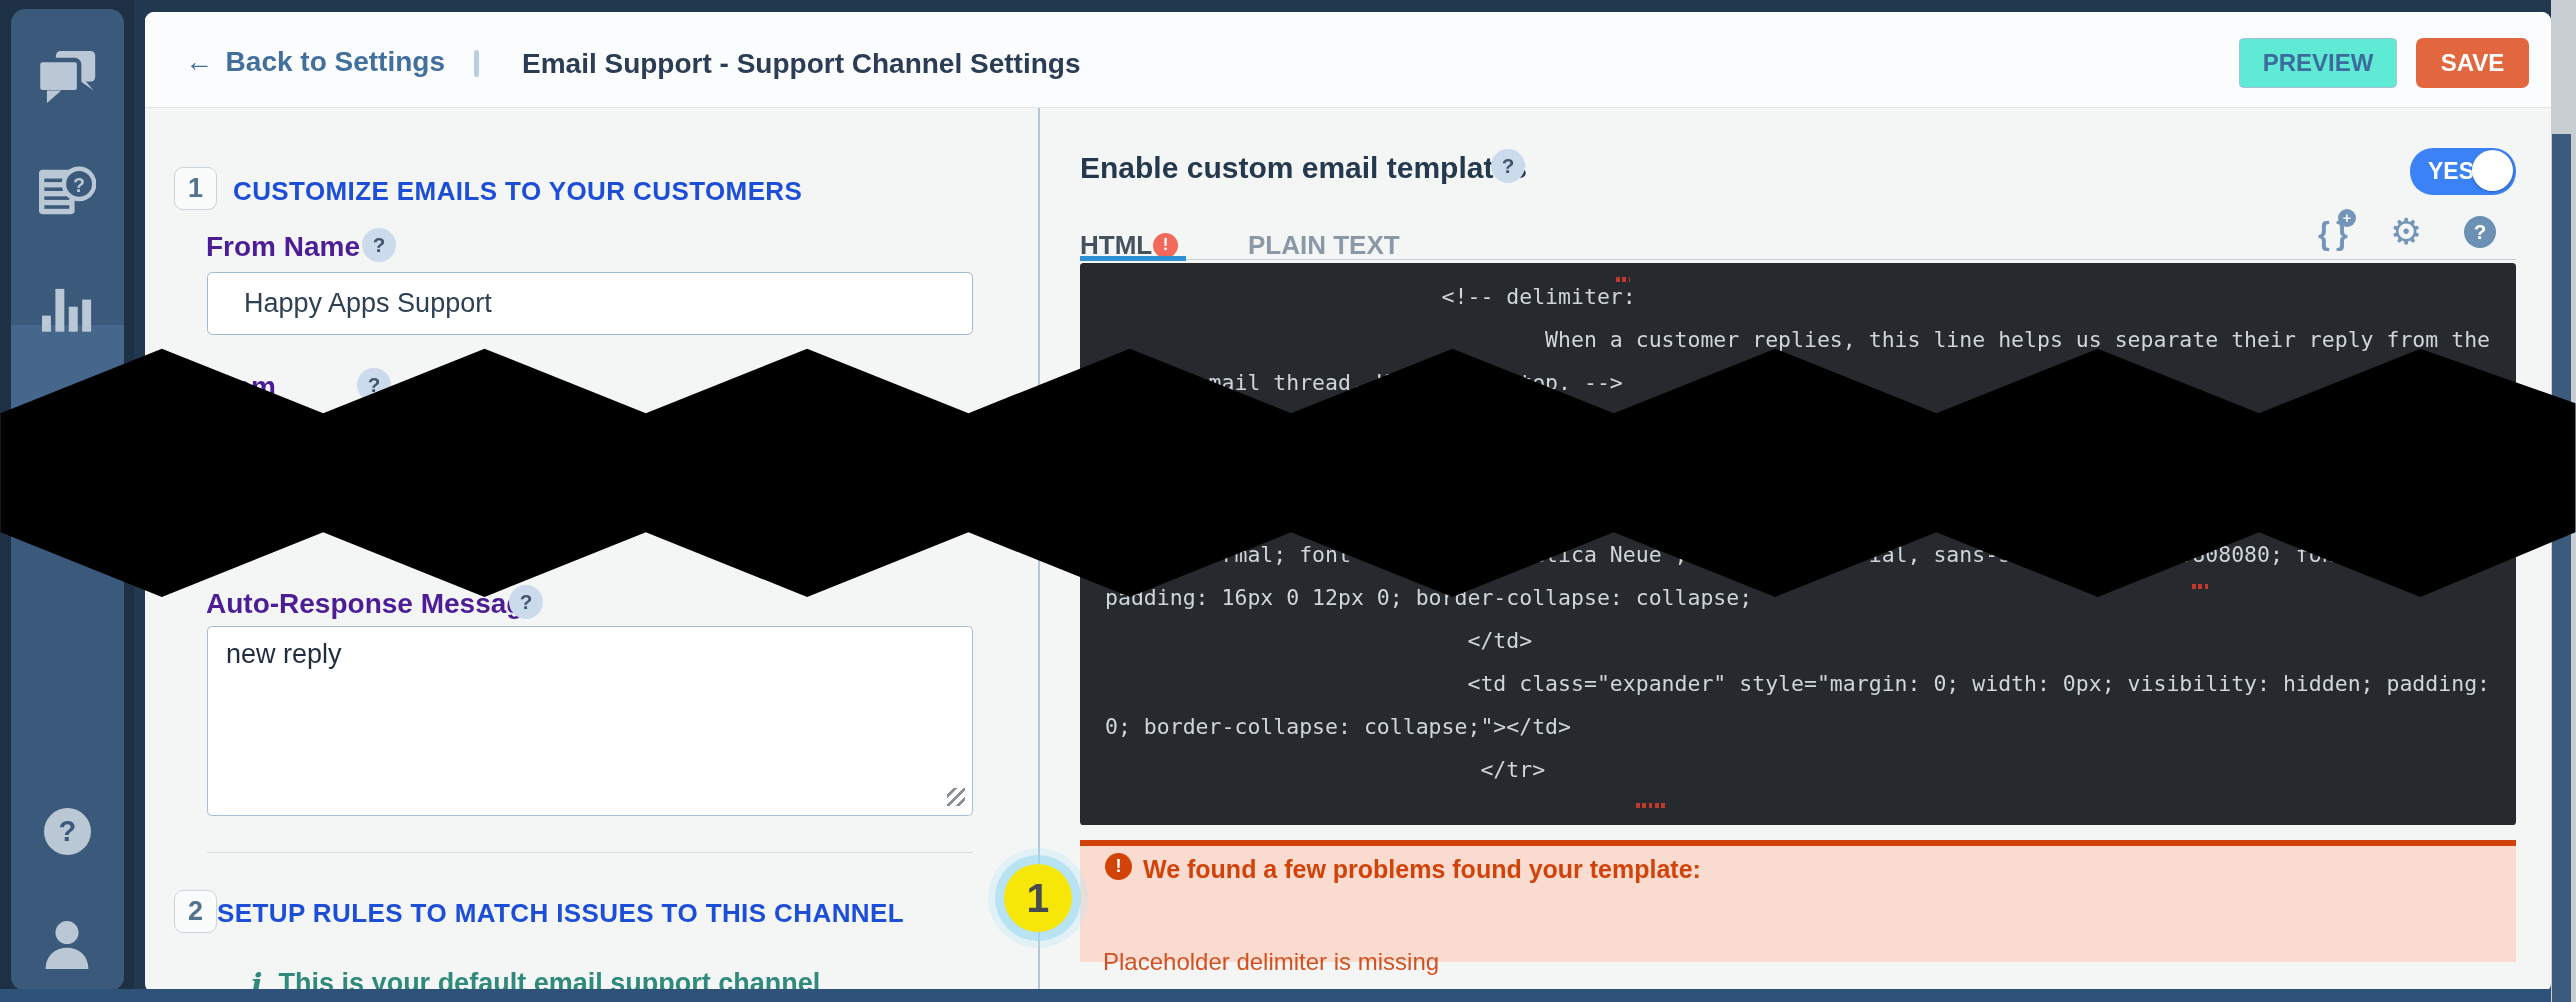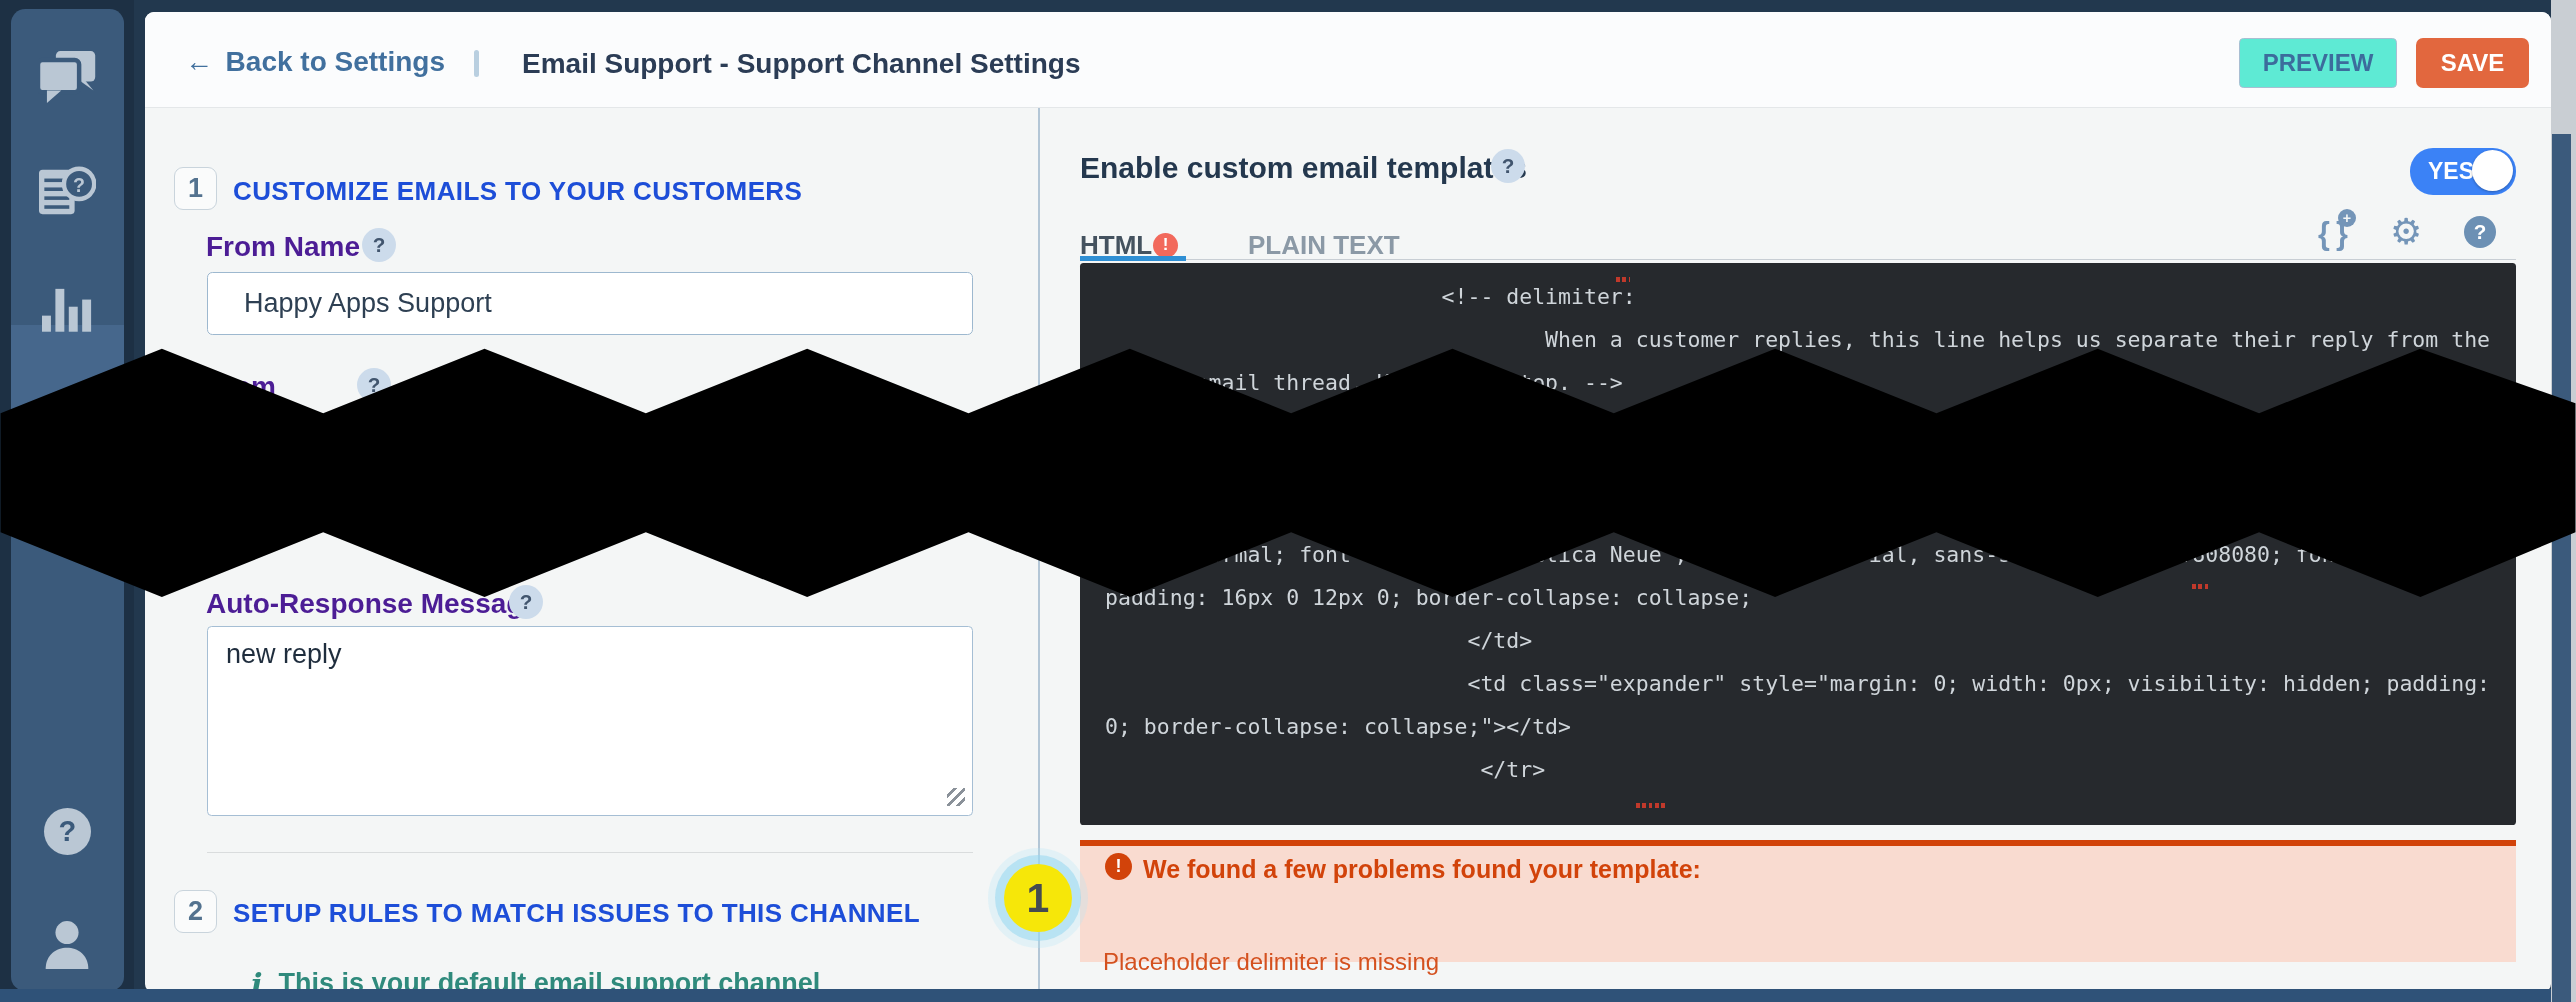--- a/index.html
+++ b/index.html
@@ -195,21 +195,21 @@
     <input class="text-input" style="top: 403px;">
 
     <div class="field-label" style="left:61px; top:576px;">Auto-Response Message</div>
     <div class="badge-q" style="left:364px; top:573px;">?</div>
     <textarea class="auto-textarea" style="">new reply</textarea>
     <div class="resize-grip"></div>
 
     <div class="left-hr"></div>
 
     <div class="num-box" style="left:29px; top:878px;">2</div>
-    <div class="sec-title" style="left:88px; top:886px;">SETUP RULES TO MATCH ISSUES TO THIS CHANNEL</div>
+    <div class="sec-title" style="left:72px; top:886px;">SETUP RULES TO MATCH ISSUES TO THIS CHANNEL</div>
 
     <div class="info-line">
       <span class="info-i">i</span>
       <span class="info-text">This is your default email support channel</span>
     </div>
 
     <div class="v-divider"></div>
 
     <div class="enable-label">Enable custom email templates</div>
     <div class="badge-q" style="left:1346px; top:137px;">?</div>

